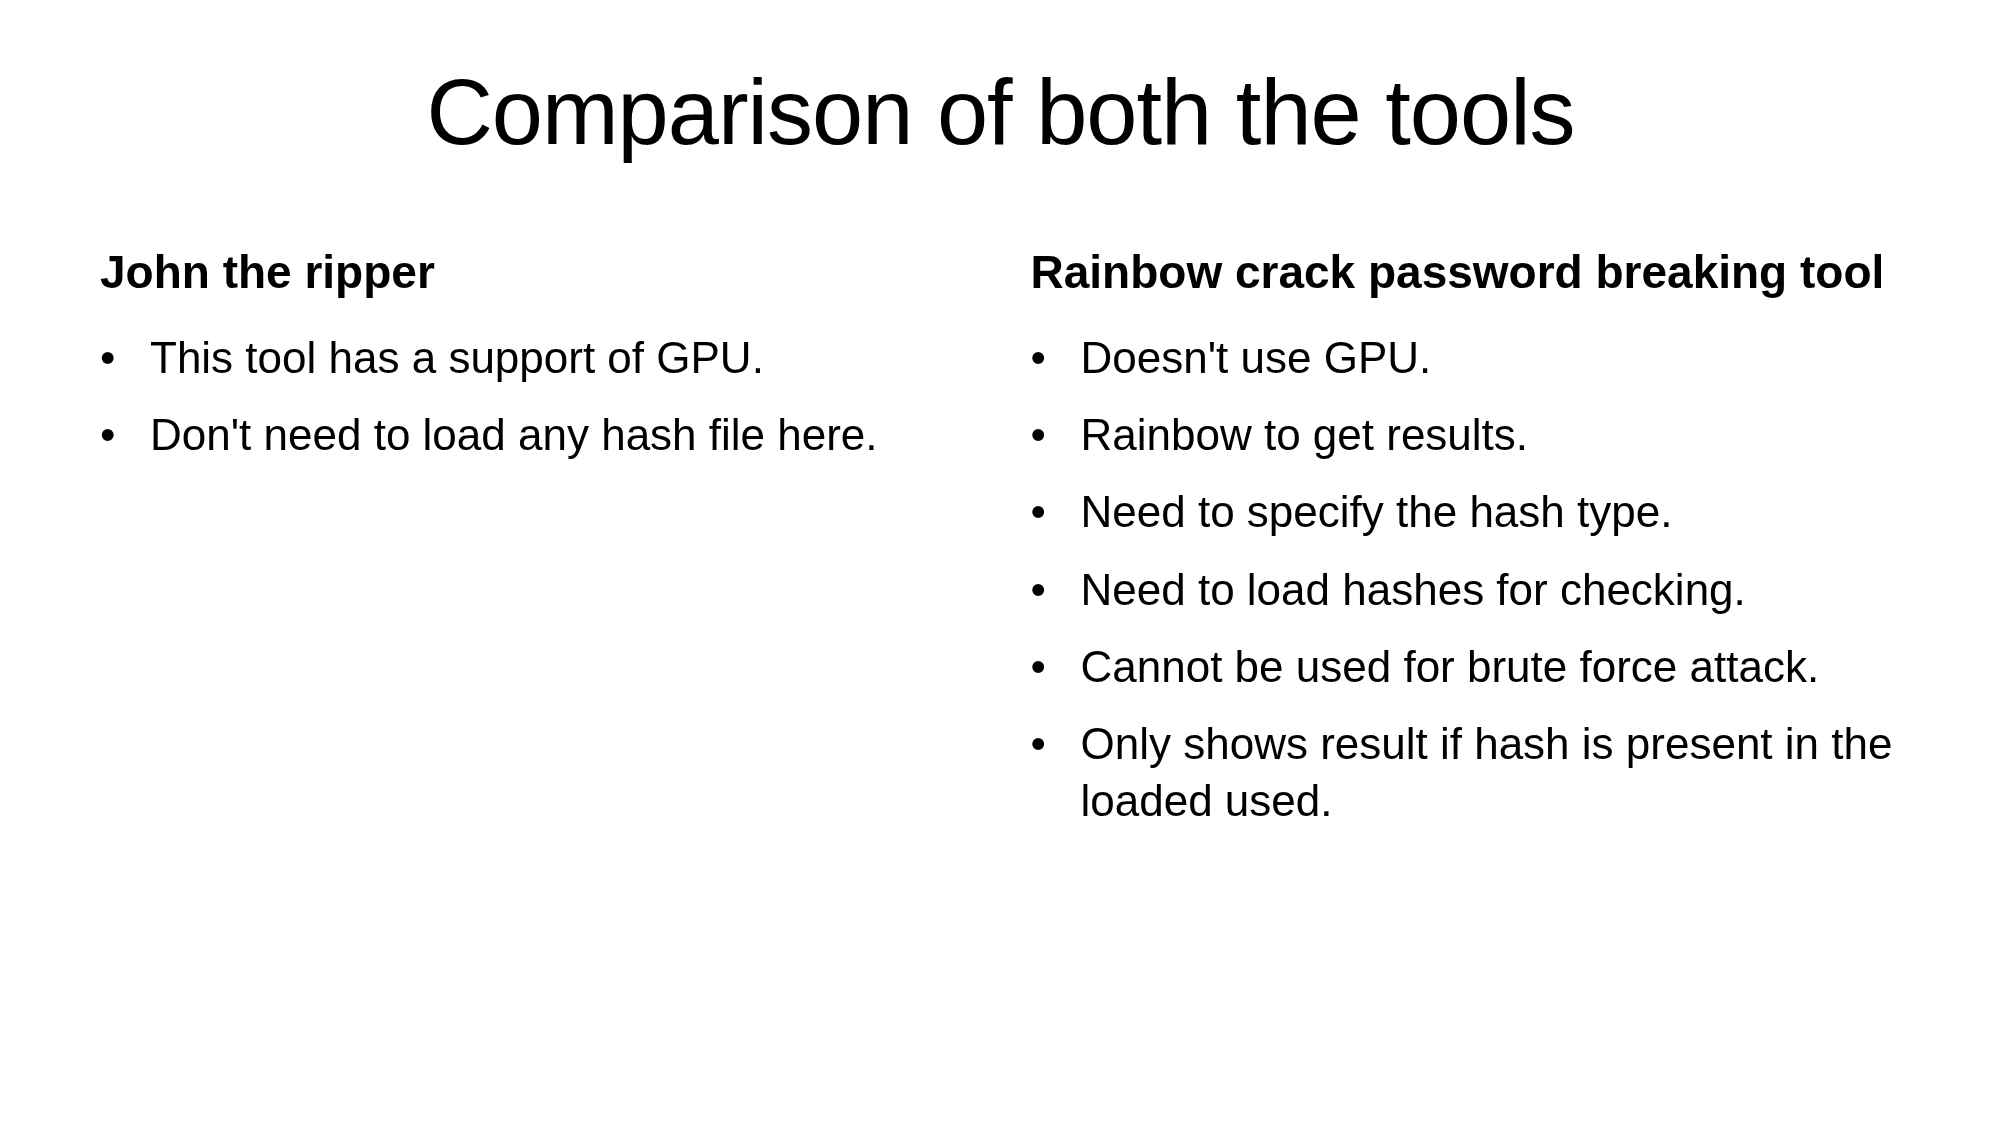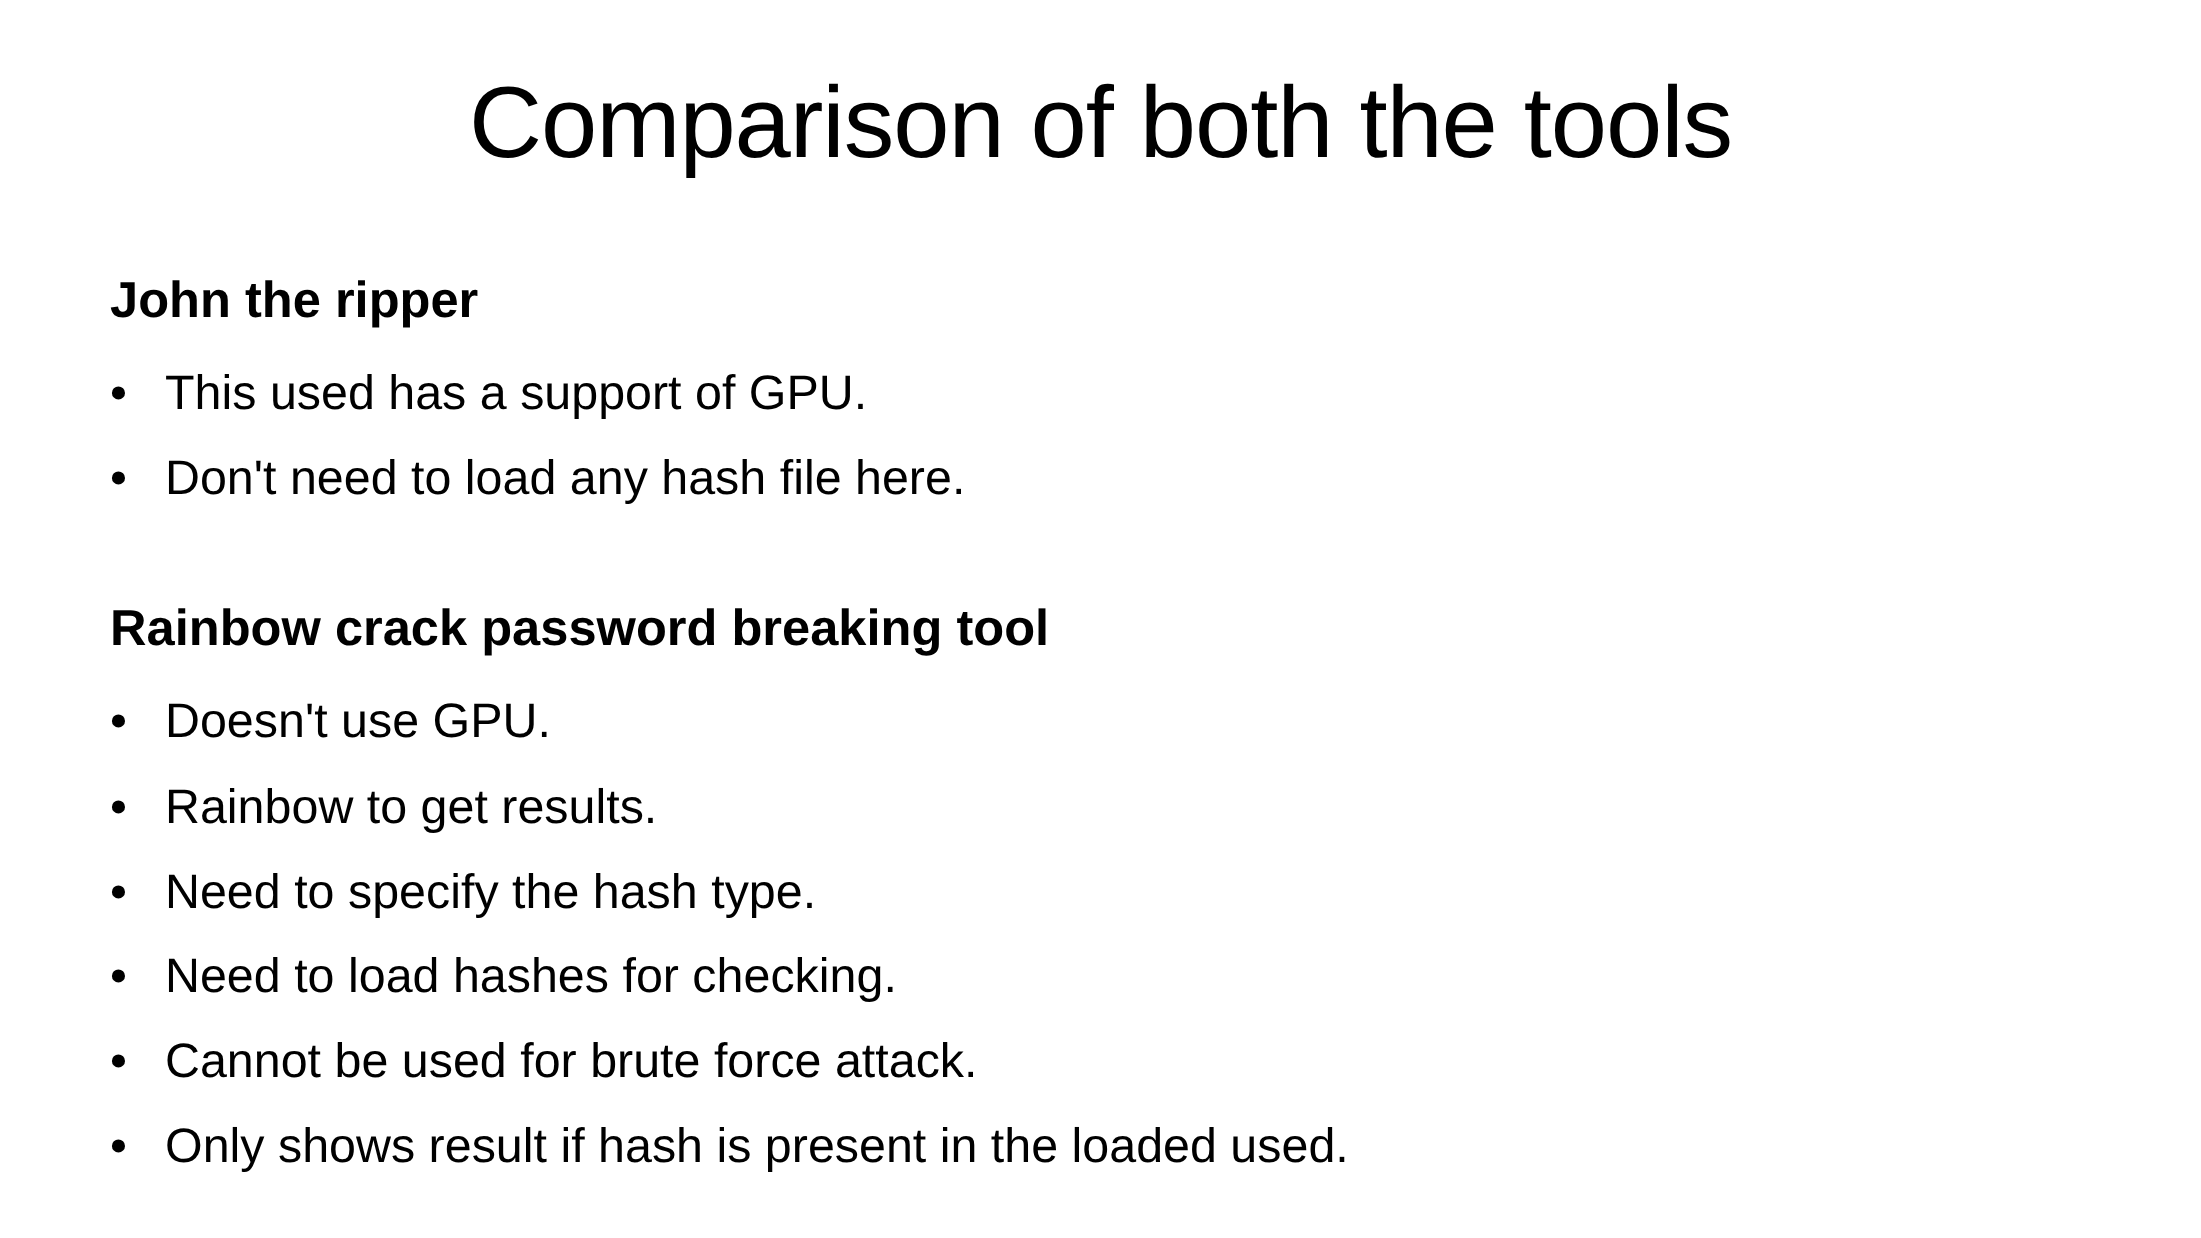--- a/index.html
+++ b/index.html
@@ -28,21 +28,21 @@
       font-size: 92px;
       font-weight: 400;
       text-align: center;
       color: #000000;
       margin-bottom: 80px;
       letter-spacing: -1px;
     }
 
     .columns-container {
       display: flex;
-      flex-direction: column;
+      flex-direction: row;
       gap: 60px;
       flex: 1;
     }
 
     .column {
       flex: 1;
       display: flex;
       flex-direction: column;
     }
 
@@ -81,21 +81,21 @@
 <body>
 
 <div class="page-container">
   <h1 class="title">Comparison of both the tools</h1>
 
   <div class="columns-container">
 
     <div class="column">
       <div class="column-title">John the ripper</div>
       <ul class="bullet-list">
-        <li>This used has a support of GPU.</li>
+        <li>This tool has a support of GPU.</li>
         <li>Don't need to load any hash file here.</li>
       </ul>
     </div>
 
     <div class="column">
       <div class="column-title">Rainbow crack password breaking tool</div>
       <ul class="bullet-list">
         <li>Doesn't use GPU.</li>
         <li>Rainbow to get results.</li>
         <li>Need to specify the hash type.</li>

